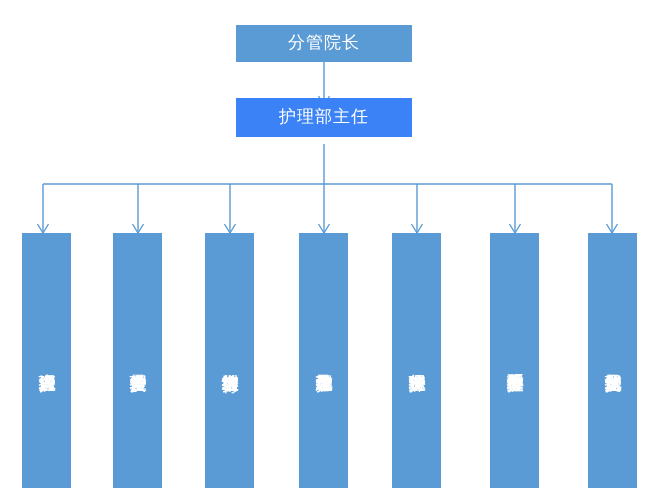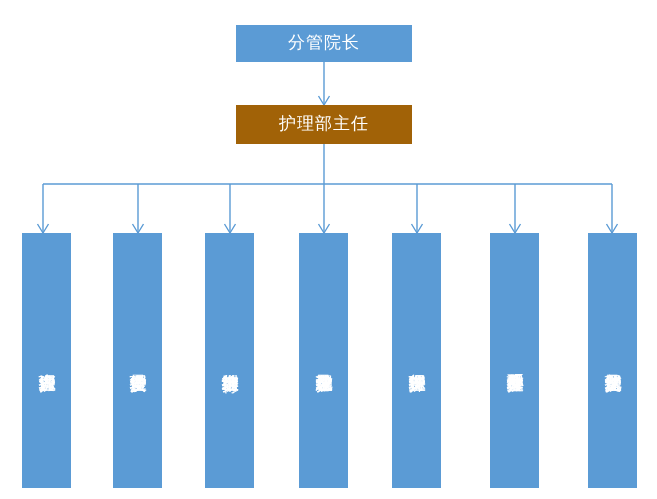--- a/index.html
+++ b/index.html
@@ -78,21 +78,21 @@
       <line x1="515" y1="184" x2="515" y2="233" stroke="#5B9BD5" stroke-width="1.4"></line>
       <path d="M 509.5 224 L 515 233 L 520.5 224" fill="none" stroke="#5B9BD5" stroke-width="1.4"></path>
       <line x1="612" y1="184" x2="612" y2="233" stroke="#5B9BD5" stroke-width="1.4"></line>
       <path d="M 606.5 224 L 612 233 L 617.5 224" fill="none" stroke="#5B9BD5" stroke-width="1.4"></path>
     </svg>
 
   <div class="node node-h" id="node-top" style="left: 236px; top: 25px; width: 176px; height: 37px; background: rgb(91, 155, 213); color: rgb(255, 255, 255);">
     <span>分管院长</span>
   </div>
 
-  <div class="node node-h" id="node-second" style="left: 236px; top: 105px; width: 176px; height: 39px; background: #a16207; color: rgb(255, 255, 255);">
+  <div class="node node-h" id="node-second" style="left: 236px; top: 98px; width: 176px; height: 39px; background: #3b82f6; color: rgb(255, 255, 255);">
     <span>护理部主任</span>
   </div>
 
   <div id="children-layer">
       <div class="node node-v" style="left: 22px; top: 233px; width: 49px; height: 255px; background: rgb(91, 155, 213); color: rgb(255, 255, 255);">
         <span class="vlabel">护理人力资源管理</span>
       </div>
       <div class="node node-v" style="left: 113px; top: 233px; width: 49px; height: 255px; background: rgb(91, 155, 213); color: rgb(255, 255, 255);">
         <span class="vlabel">护理质量安全管理</span>
       </div>

